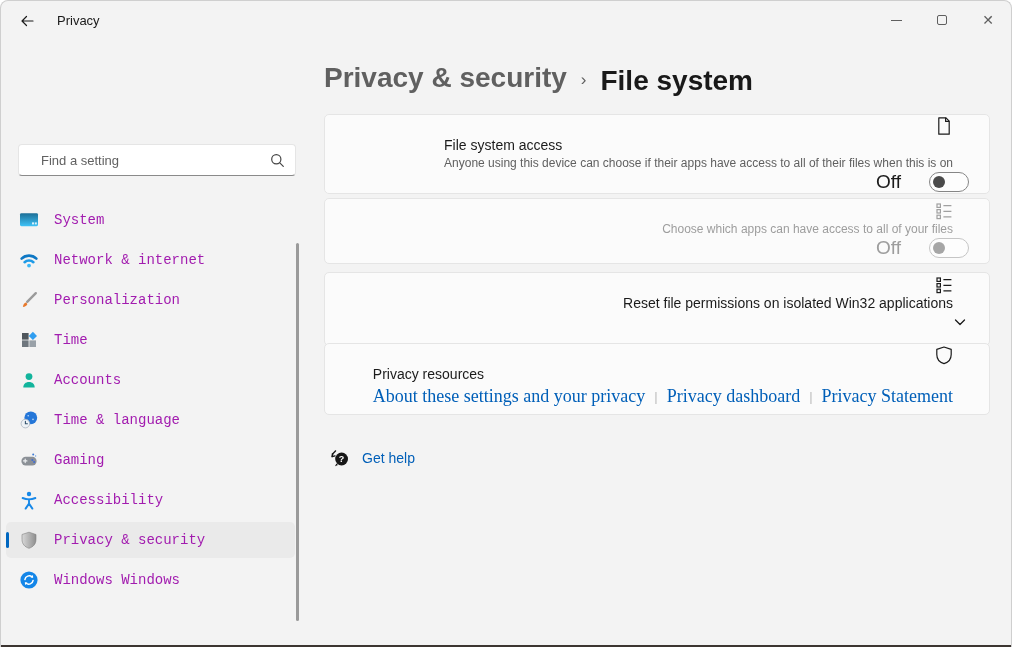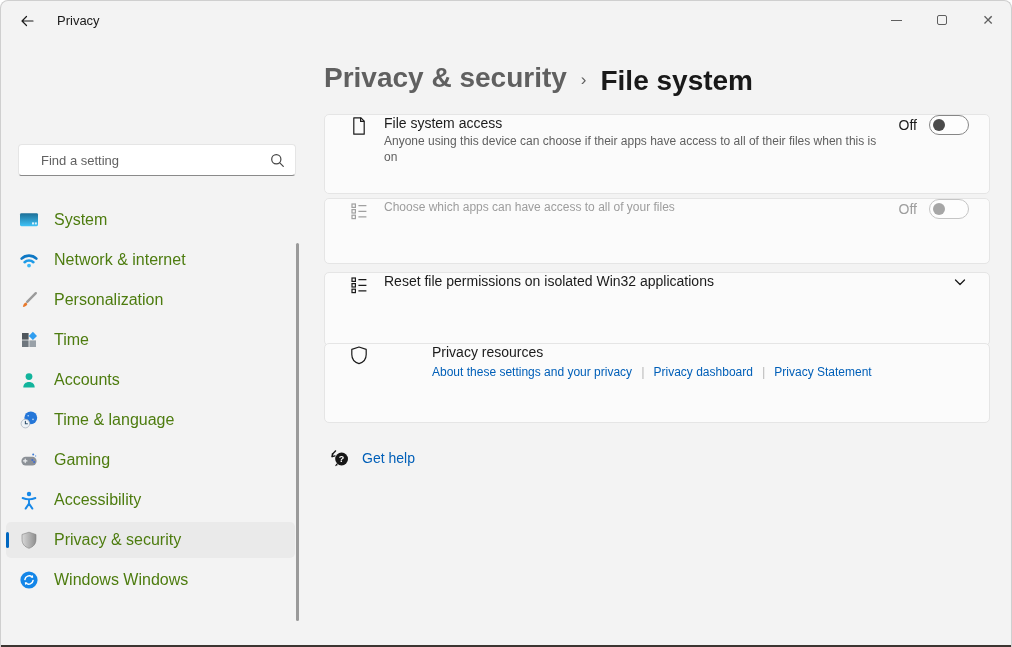--- a/index.html
+++ b/index.html
@@ -43,62 +43,62 @@
   .nav-item {
     position:relative; height:36px; margin-bottom:4px; border-radius:5px;
     display:flex; align-items:center; padding-left:13px; cursor:pointer;
   }
   .nav-item.selected { background:#eaeaea; }
   .nav-accent {
     position:absolute; left:0; top:10px; width:3px; height:16px;
     border-radius:2px; background:#0067c0;
   }
   .nav-icon { width:20px; height:20px; margin-right:15px; display:flex; }
-  .nav-label { font-size:16px; color:#4d7c0f; white-space:nowrap; }
+  .nav-label { font-size:14px; color:#a21caf; white-space:nowrap;font-family:Liberation Mono, monospace; }
 
   .side-scrollbar {
     position:absolute; left:295px; top:242px; width:3px; height:378px;
     background:#9a9a9a; border-radius:2px; cursor:pointer;
   }
 
   
   .breadcrumb { position:absolute; left:323px; top:57px; display:flex; align-items:center; }
   .crumb-parent { font-size:28px; font-weight:600; color:#606060; cursor:pointer; }
   .crumb-sep { font-size:17px; color:#606060; margin:4px 14px 0 14px; }
   .crumb-current { font-size:28px; font-weight:600; color:#191919;margin-top:7px; }
 
   .card {
     position:absolute; left:323px; width:666px;
     background:#fbfbfb; border:1px solid #e5e5e5; border-radius:5px;
-    display:flex; align-items:flex-start; padding:0 20px 4px 23px;
+    display:flex; align-items:flex-end; padding:0 20px 16px 23px;flex-direction:column;
   }
   .card-icon { width:22px; height:22px; flex:0 0 auto; margin-right:14px; display:flex; }
   .card-text { flex:1; padding-right:16px; }
   .card-title { font-size:14px; color:#1b1b1b; margin-bottom:2px; }
   .card-desc { font-size:12px; color:#606060; line-height:16px; max-width:530px; }
   .card.disabled .card-title, .card.disabled .card-desc { color:#9d9d9d; }
 
   .toggle-wrap { display:flex; align-items:center; flex:0 0 auto; }
-  .toggle-state { font-size:14px; color:#1b1b1b; margin-right:12px; }
+  .toggle-state { font-size:19px; color:#1b1b1b; margin-right:28px; }
   .toggle {
     width:40px; height:20px; border:1px solid #868686; border-radius:10px;
     background:#fdfdfd; position:relative; cursor:pointer;
   }
   .toggle .knob {
     position:absolute; left:3px; top:3px; width:12px; height:12px;
     border-radius:50%; background:#4a4a4a;
   }
   .card.disabled .toggle-state { color:#9d9d9d; }
   .card.disabled .toggle { border-color:#c5c5c5; cursor:default; }
   .card.disabled .toggle .knob { background:#a6a6a6; }
 
   .chevron-btn { flex:0 0 auto; display:flex; cursor:pointer; }
 
   .links-row { display:flex; align-items:center; margin-top:4px; }
-  .link { font-size:12px; color:#005fb8; cursor:pointer; text-decoration:none; }
+  .link { font-size:18px; color:#005fb8; cursor:pointer; text-decoration:none;font-family:Liberation Serif, serif; }
   .link-sep { color:#bcbcbc; margin:0 9px; font-size:13px; }
 
   .get-help { position:absolute; left:327px; top:445px; display:flex; align-items:center; }
   .help-icon { width:24px; height:24px; margin-right:10px; display:flex; }
   .help-label { font-size:14px; color:#005fb8; cursor:pointer; }
 </style>
 </head>
 <body>
 
 <div class="window">
@@ -327,21 +327,21 @@
     <div class="card-text">
       <div class="card-title">Reset file permissions on isolated Win32 applications</div>
     </div>
     <span class="chevron-btn">
       <svg width="18" height="18" viewBox="0 0 18 18">
         <path d="M4.5 7 L9 11.5 L13.5 7" stroke="#1b1b1b" stroke-width="1.3" fill="none" stroke-linecap="round" stroke-linejoin="round"></path>
       </svg>
     </span>
   </div>
 
-  <div class="card" style="top:342px; height:80px;gap:48px;">
+  <div class="card" style="top:342px; height:72px;">
     <span class="card-icon">
       <svg width="22" height="22" viewBox="0 0 22 22">
         <path d="M11 3 l7.2 2.4 v5 c0 4.8 -3 7.9 -7.2 9.2 c-4.2 -1.3 -7.2 -4.4 -7.2 -9.2 v-5 z" fill="none" stroke="#1b1b1b" stroke-width="1.2" stroke-linejoin="round"></path>
       </svg>
     </span>
     <div class="card-text">
       <div class="card-title">Privacy resources</div>
       <div class="links-row">
         <a class="link">About these settings and your privacy</a>
         <span class="link-sep">|</span>

